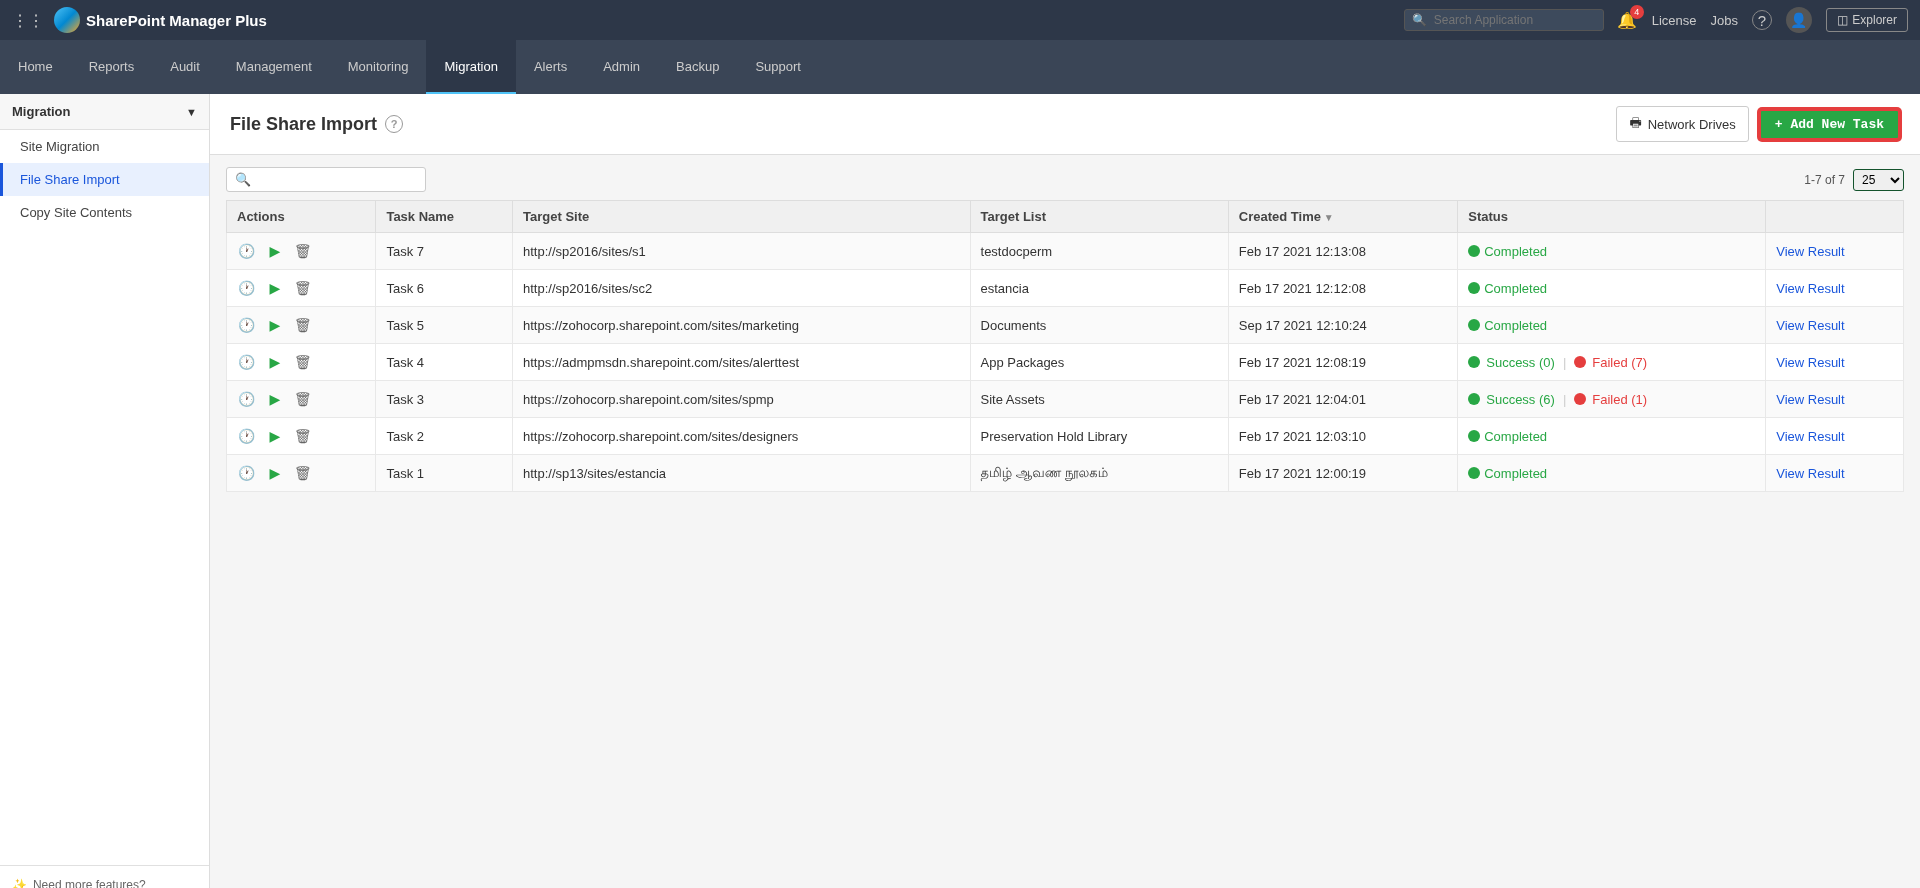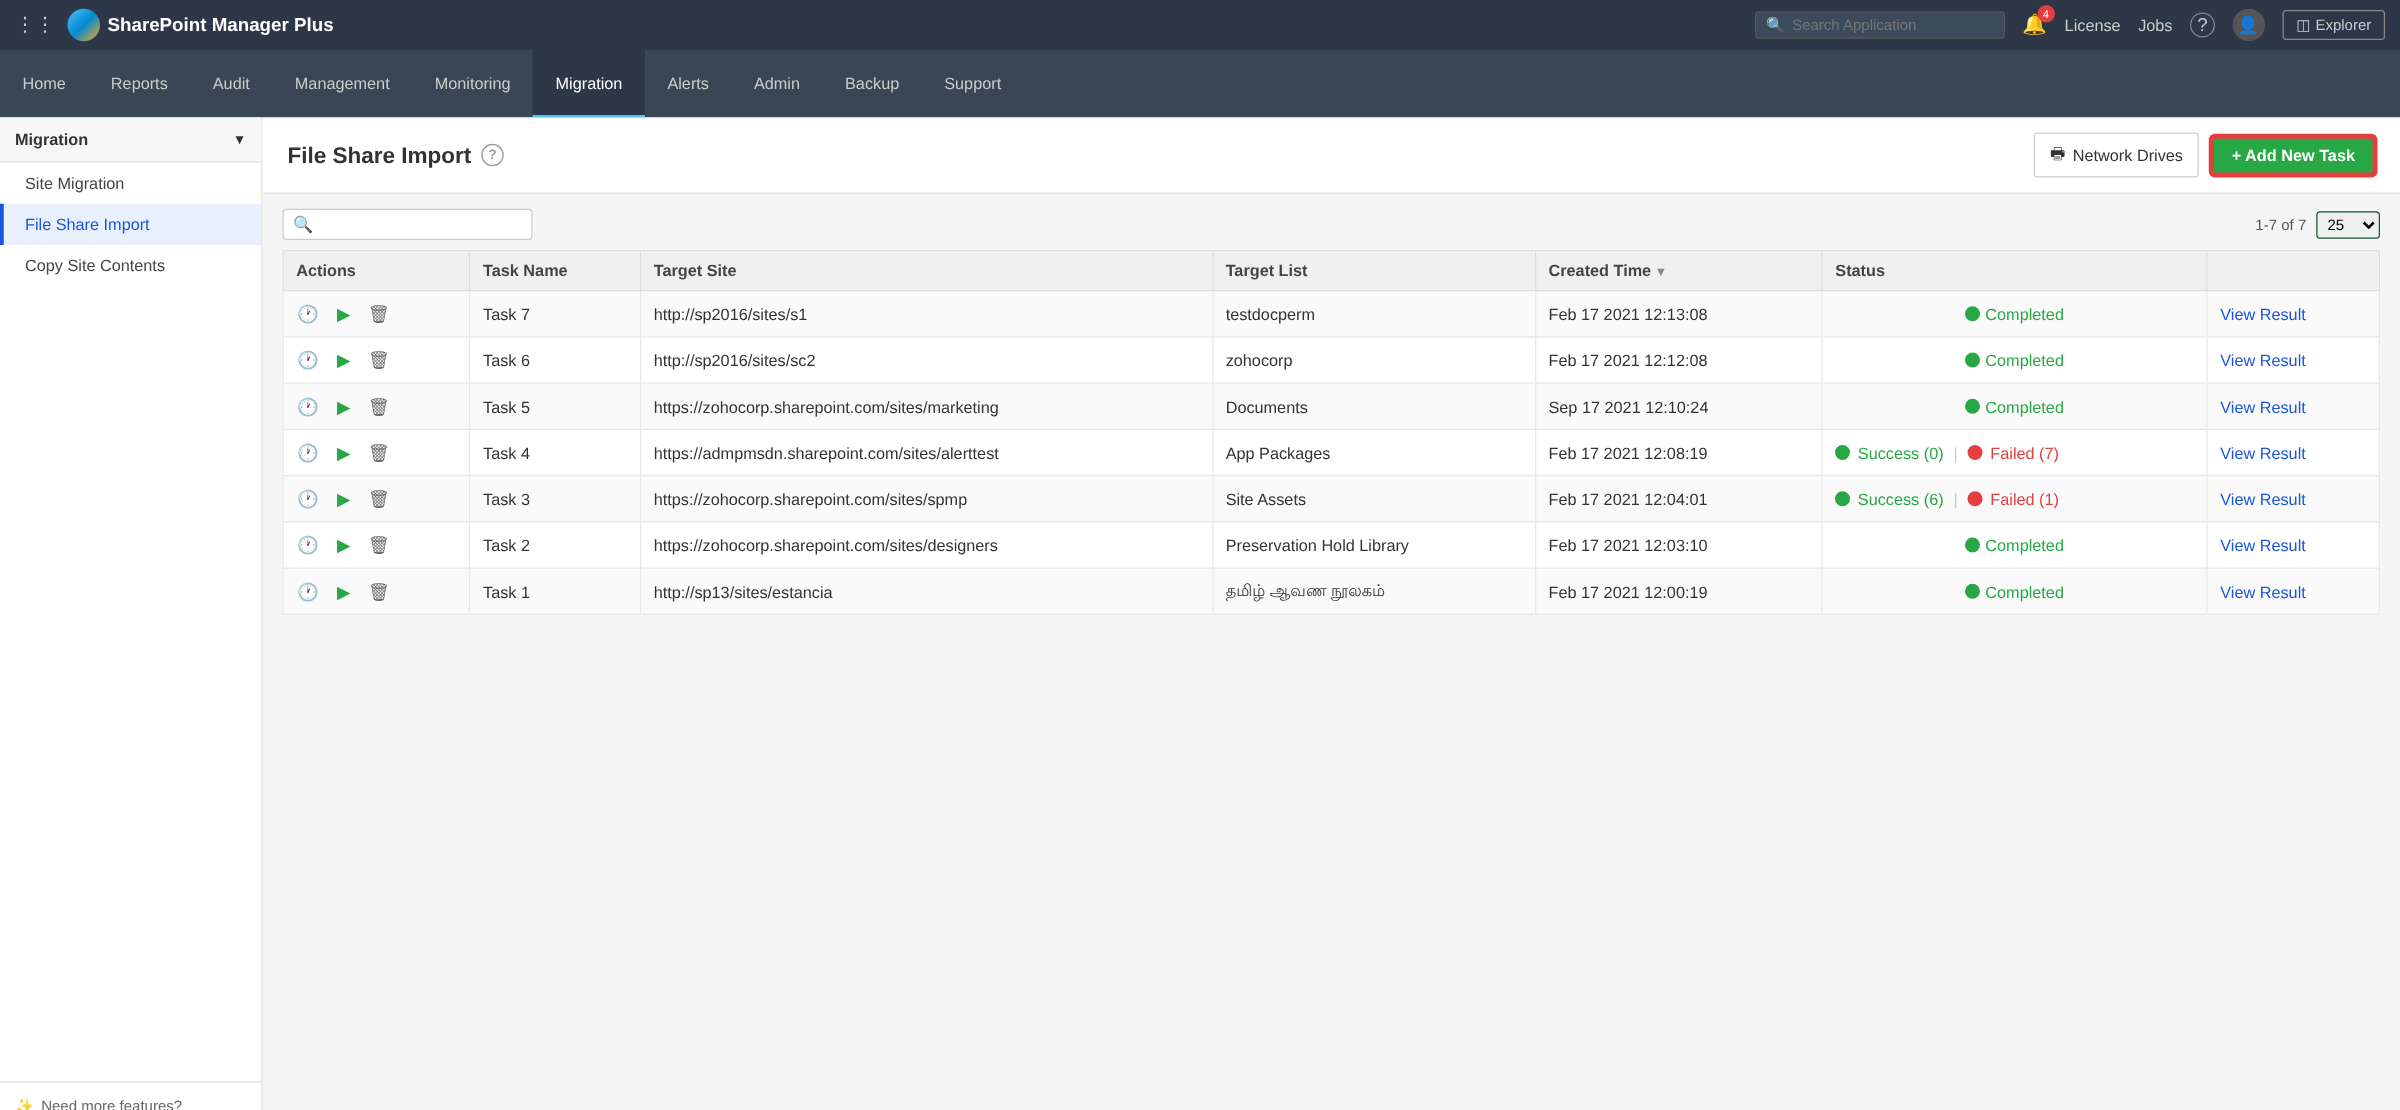--- a/index.html
+++ b/index.html
@@ -218,20 +218,21 @@
       border-radius: 3px;
       padding: 6px 14px;
       color: #fff;
       cursor: pointer;
       display: flex;
       align-items: center;
       gap: 6px;
       font-size: 13px;
       font-weight: bold;
       box-shadow: 0 0 0 2px #e53e3e;
+      font-family: Liberation Mono, monospace;
     }
 
     
     .table-wrapper {
       padding: 12px 16px;
       flex: 1;
       overflow: auto;
     }
     .table-toolbar {
       display: flex;
@@ -322,21 +323,20 @@
     .icon-play { color: #28a745; }
     .icon-delete { color: #666; }
 
     
     .status-completed {
       display: flex;
       align-items: center;
       gap: 4px;
       color: #28a745;
       font-size: 13px;
-      justify-content: center;
     }
     .status-success {
       display: flex;
       align-items: center;
       gap: 4px;
       color: #28a745;
       font-size: 13px;
     }
     .status-failed {
       display: flex;
@@ -529,21 +529,21 @@
             <tr>
               <td>
     <div class="action-icons">
       <span class="action-icon icon-schedule" title="Schedule">🕐</span>
       <span class="action-icon icon-play" title="Run">▶</span>
       <span class="action-icon icon-delete" title="Delete">🗑</span>
     </div>
   </td>
               <td>Task 6</td>
               <td>http://sp2016/sites/sc2</td>
-              <td>zohocorp</td>
+              <td>estancia</td>
               <td>Feb 17 2021 12:12:08</td>
               <td>
       <div class="status-completed">
         <span class="status-dot-green"></span>
         <span>Completed</span>
       </div>
     </td>
               <td><a class="view-result" href="#">View Result</a></td>
             </tr>
             <tr>

